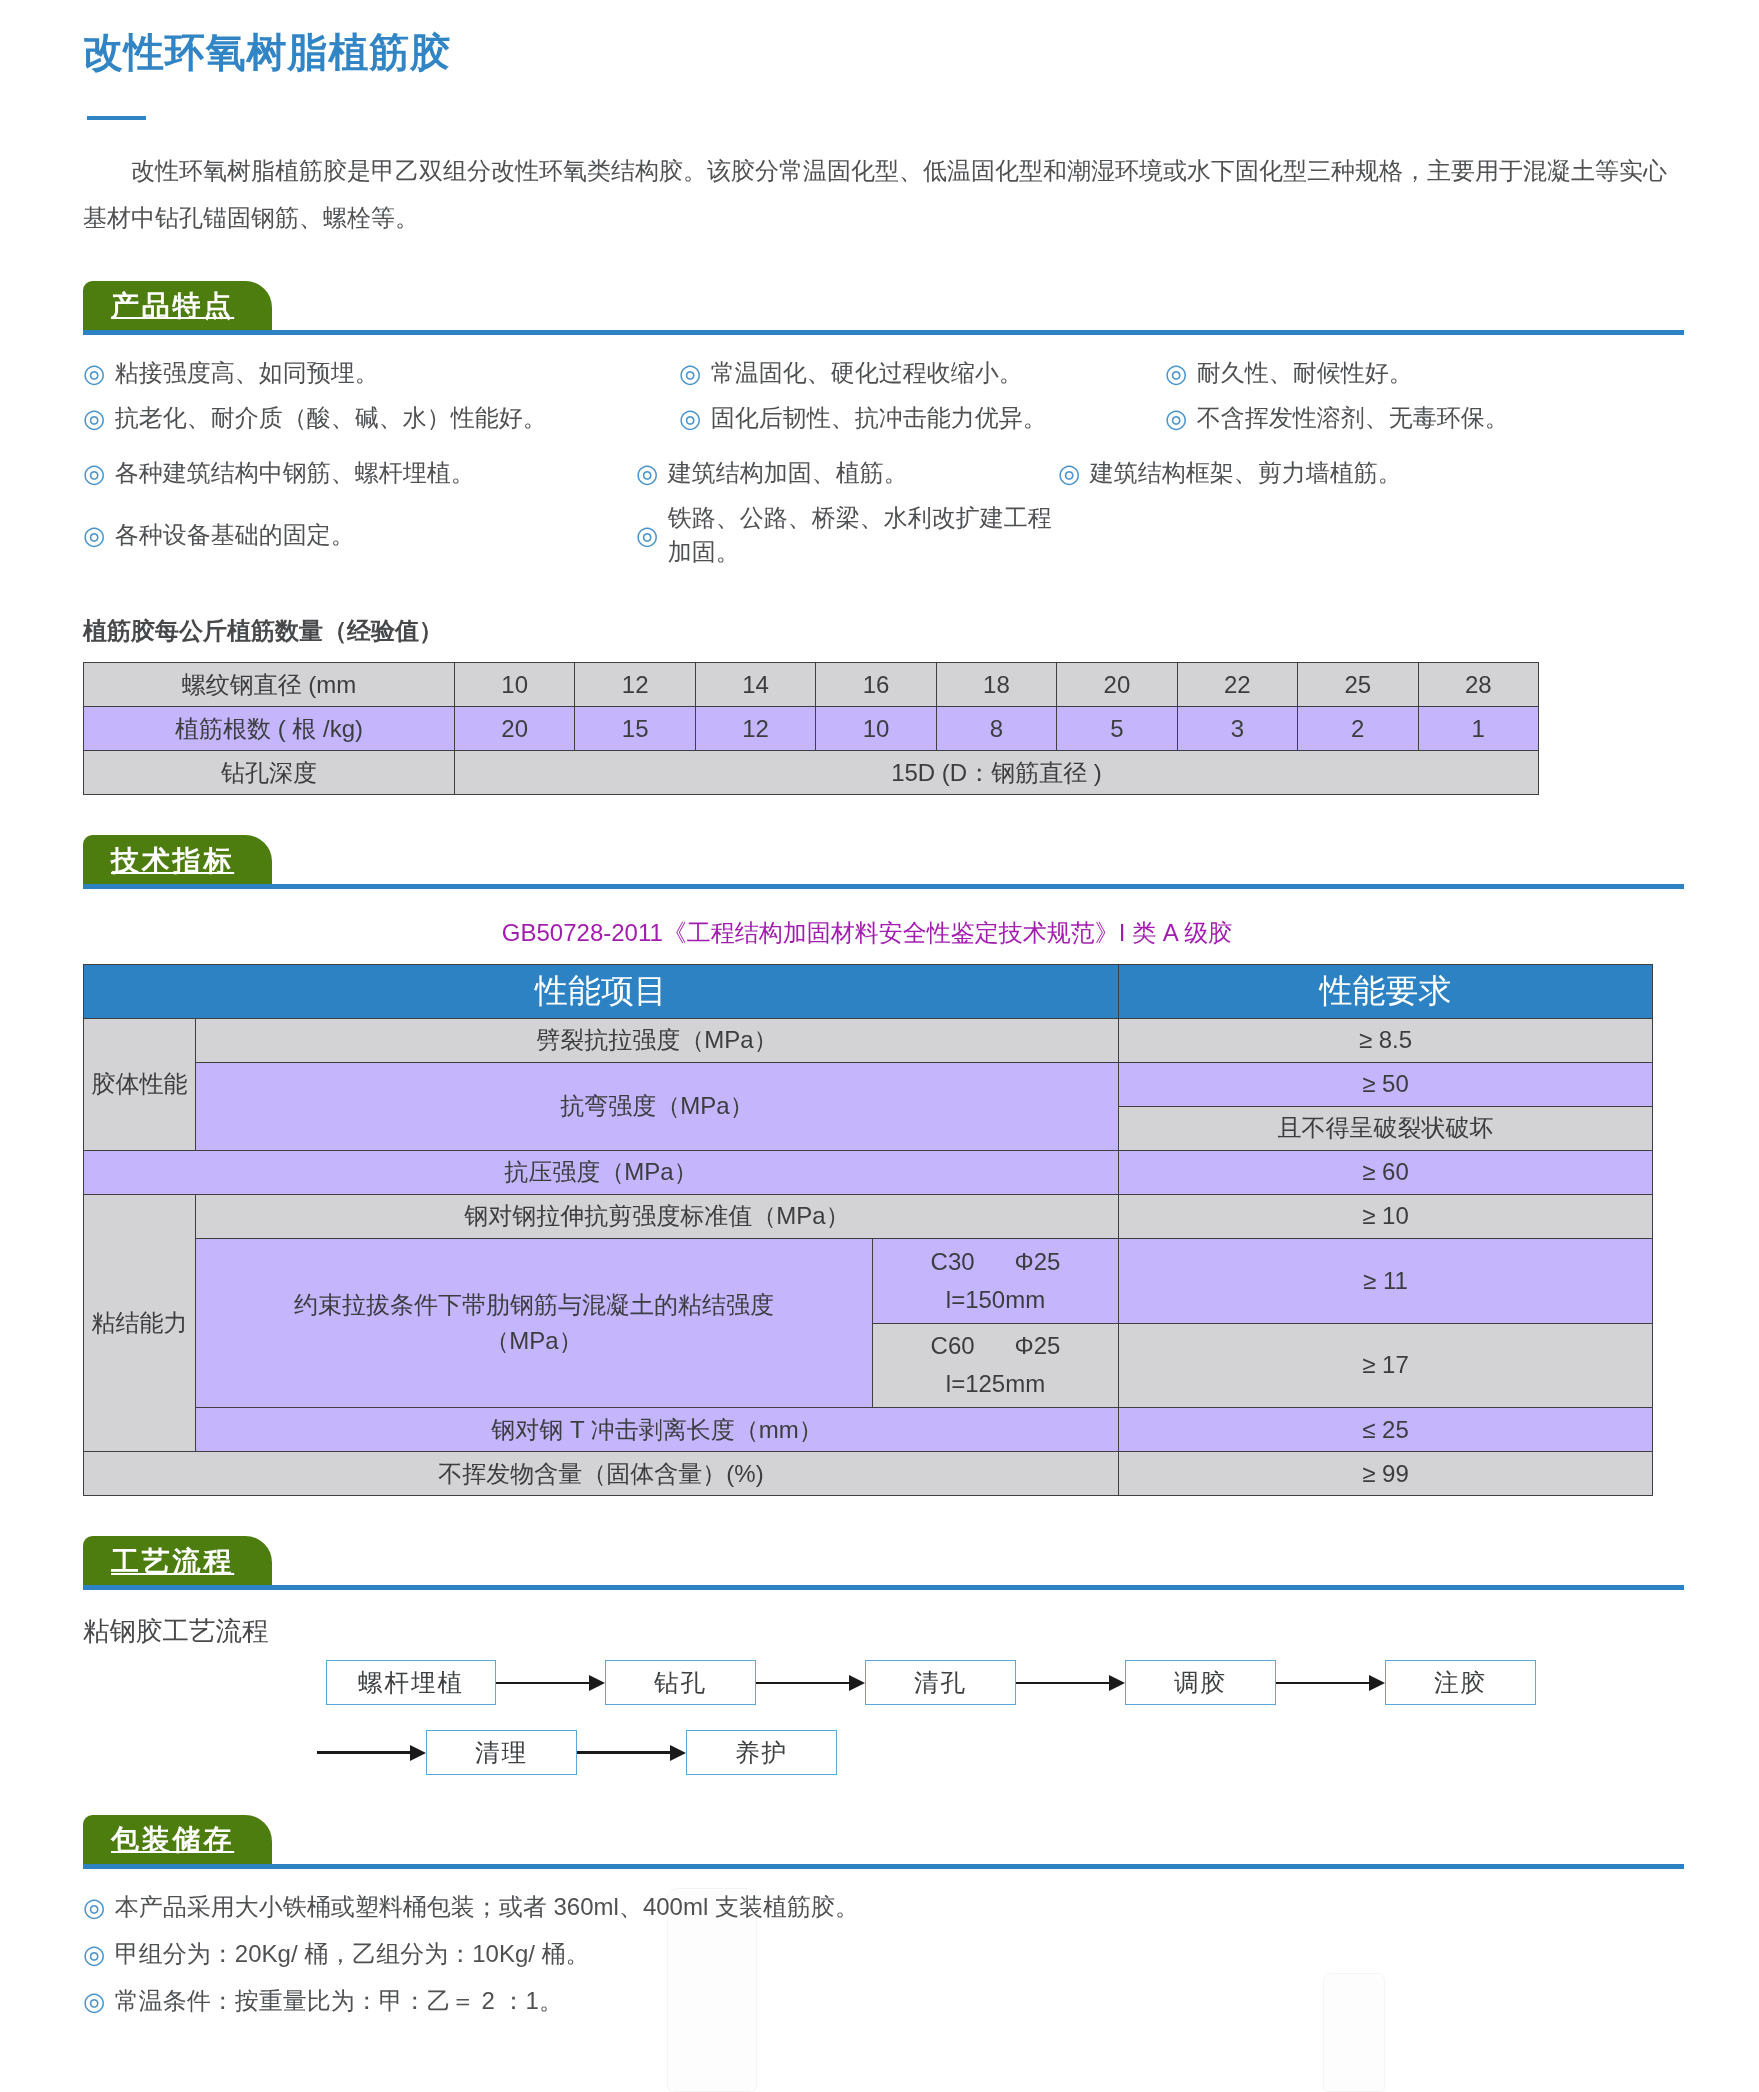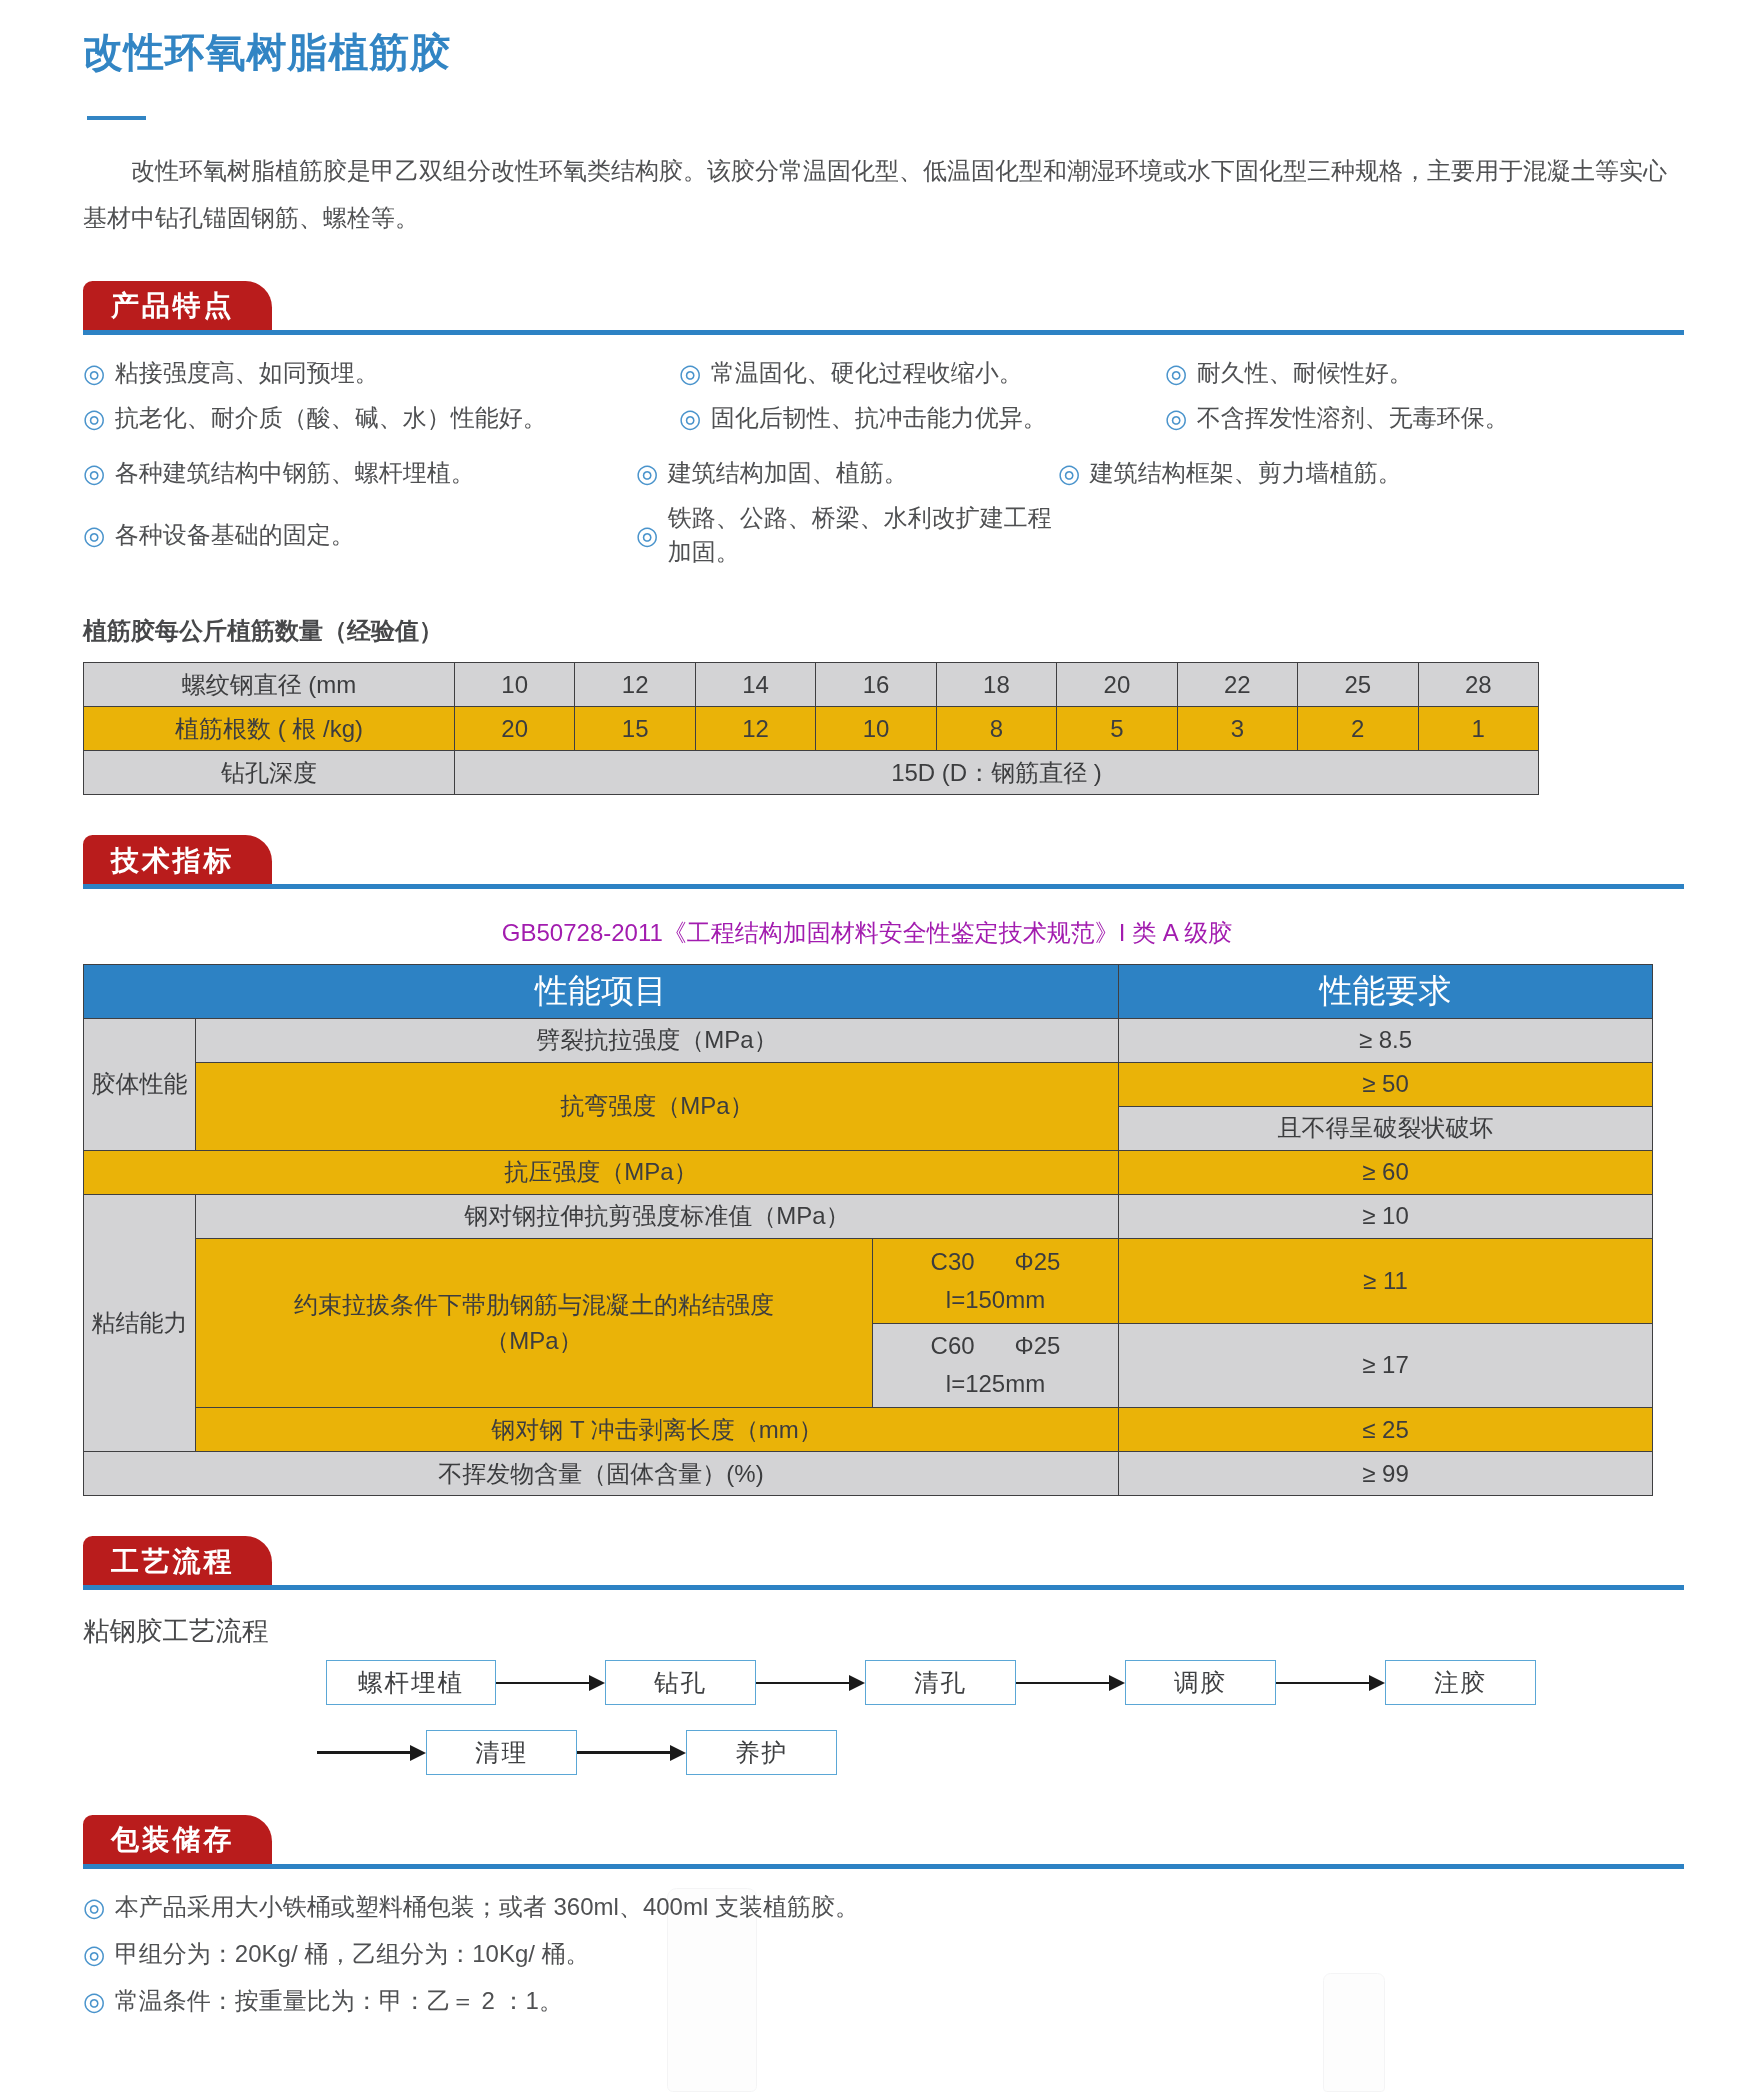--- a/index.html
+++ b/index.html
@@ -14,23 +14,23 @@
   
   .page-title { margin-top:24.6px; font-size:40px; font-weight:bold; color:#3285c4; letter-spacing:0.9px; }
   .title-underline { margin-top:36px; margin-left:3.8px; width:59px; height:4.7px; background:#3285c4; }
 
   
   .intro { margin-top:26.5px; font-size:24px; line-height:47px; text-indent:2em; color:#4f5052; }
 
   
   .section-header { margin-top:40px; border-bottom:5.7px solid #2d82c4; line-height:0; }
   .section-tab {
-    display:inline-block; background:#b91c1c; color:#ffffff;
+    display:inline-block; background:#4d7c0f; color:#ffffff;
     font-size:28px; font-weight:bold; letter-spacing:2.8px; line-height:1;
-    padding:11.4px 38px 9.5px 28px; border-radius:9.5px 26.5px 0 0;
+    padding:11.4px 38px 9.5px 28px; border-radius:9.5px 26.5px 0 0;text-decoration:underline;
   }
 
   
   .bullets-grid { display:grid; margin-top:21px; row-gap:11.4px; font-size:24px; color:#4f5052; }
   .features-grid { grid-template-columns:596px 486px 1fr; }
   .apps-grid { grid-template-columns:553px 422px 1fr; }
   .bullet { display:flex; align-items:center; line-height:34px; }
   .bullet-icon { color:#4a94cc; margin-right:9.5px; font-size:25.6px; flex:0 0 auto; }
 
   
@@ -38,21 +38,21 @@
   .gb-caption { margin-top:28px; font-size:24px; color:#a21caf; text-align:center; width:1568px; }
 
   
   table.data { border-collapse:collapse; margin-top:15px; width:1456px; table-layout:fixed; }
   table.data th, table.data td {
     border:1.9px solid #3f3f41; text-align:center; vertical-align:middle;
     font-size:24px; color:#3c3d3f; padding:3.8px 5.7px; height:44px; font-weight:normal;
   }
   table.data tr.blue-head th { background:#2d82c4; color:#ffffff; font-size:33px; height:37px; }
   td.gray, th.gray { background:#d3d3d5; }
-  td.white { background:#eab308; }
+  td.white { background:#c4b5fd; }
   td.h92 { height:87px; }
   .cond-line { display:block; white-space:pre; line-height:38px; }
   .two-line { line-height:36px; }
 
   
   .process-subtitle { margin-top:23px; font-size:26.5px; color:#47484a; }
   .flow-row { display:flex; align-items:center; }
   .flow-row-1 { margin-top:11.4px; margin-left:243px; }
   .flow-row-2 { margin-top:24.6px; margin-left:234px;align-items:center; }
   .flow-box {

